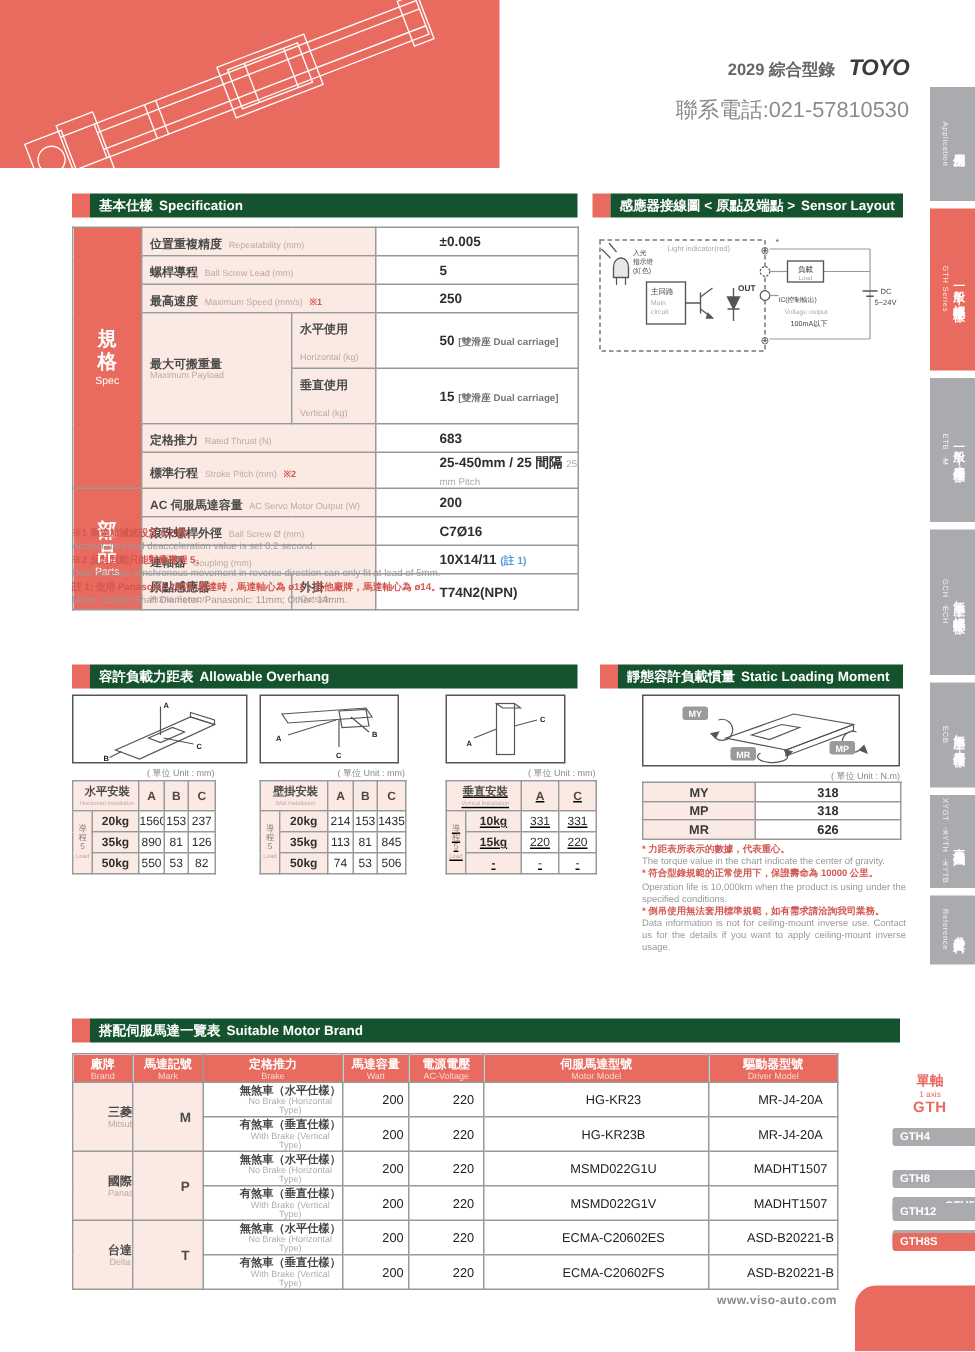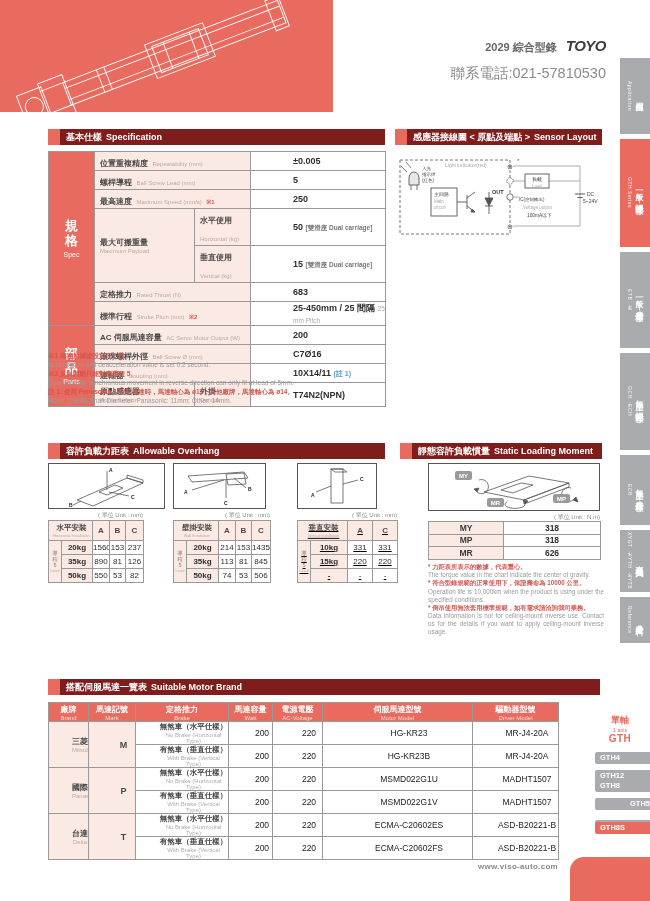--- a/index.html
+++ b/index.html
@@ -15,21 +15,21 @@
   
   .side-tab { position:absolute; left:620px; width:30px; background:#A9ABAE; color:#fff;
               display:flex; flex-direction:row-reverse; align-items:center; justify-content:center; }
   .side-tab.on { background:#E96A5E; }
   .side-tab .zh { writing-mode:vertical-rl; text-orientation:upright; font-size:8px; font-weight:bold; letter-spacing:1px; }
   .side-tab .en { writing-mode:vertical-rl; font-size:5px; letter-spacing:.5px; opacity:.85; }
 
   
   .sec-bar { position:absolute; height:16px; display:flex; }
   .sec-bar .sq { width:12px; height:16px; background:#E96A5E; flex:0 0 12px; }
-  .sec-bar .bar { flex:1; background:#7f1d1d; color:#fff; font-size:9px; font-weight:bold; line-height:16px; padding-left:6px; white-space:nowrap; }
+  .sec-bar .bar { flex:1; background:#14532d; color:#fff; font-size:9px; font-weight:bold; line-height:16px; padding-left:6px; white-space:nowrap; }
   .sec-bar .bar .en { margin-left:4px; }
 
   
   table { border-collapse:collapse; table-layout:fixed; }
   td,th { border:1px solid #999; overflow:hidden; }
   .pinkbg { background:#FBEAE3; }
 
   
   .spec { position:absolute; left:48px; top:151px; width:337px; }
   .spec tr { height:17px; }
@@ -693,20 +693,20 @@
     </table>
 
   <div class="series-head">
     <div class="s1">單軸</div>
     <div class="s2">1 axis</div>
     <div class="s3">GTH</div>
   </div>
   <div class="gtab" style="top:752px;">GTH4</div>
   <div class="gtab" style="top:798px;text-align:right;">GTH5</div>
   <div class="gtab" style="top:780px;">GTH8</div>
-  <div class="gtab" style="top:770px;">GTH12</div>
+  <div class="gtab" style="top:802px;">GTH12</div>
   <div class="gtab" style="top:820px;">GTH5S</div>
   <div class="gtab on" style="top:822px;">GTH8S</div>
 
   <div class="website">www.viso-auto.com</div>
   <div class="corner"></div>
 
 </div>
 
 </body></html>

